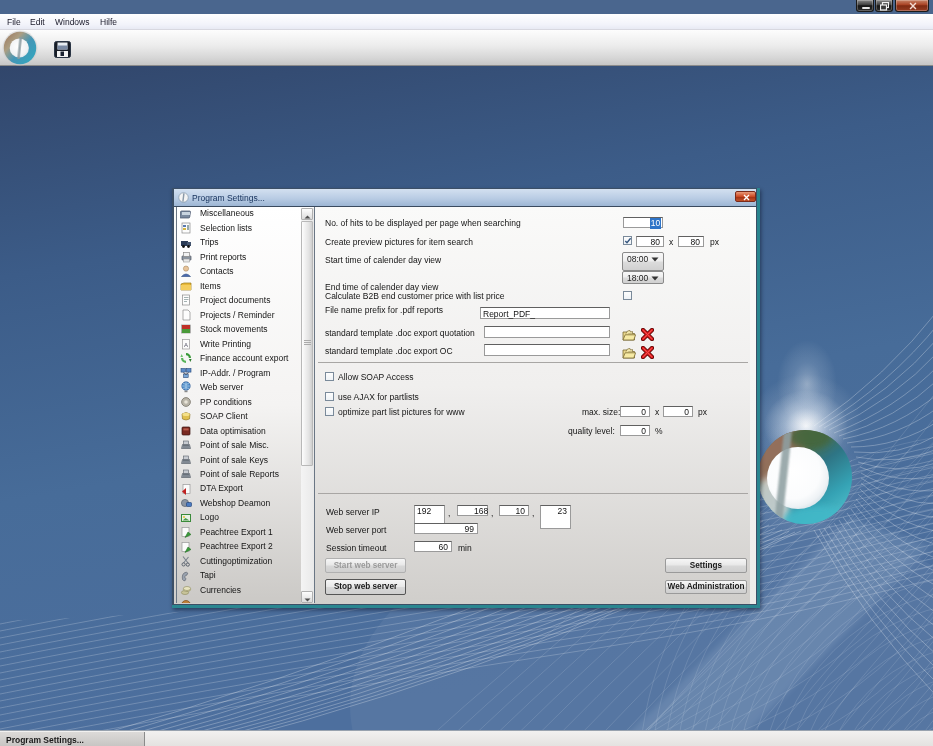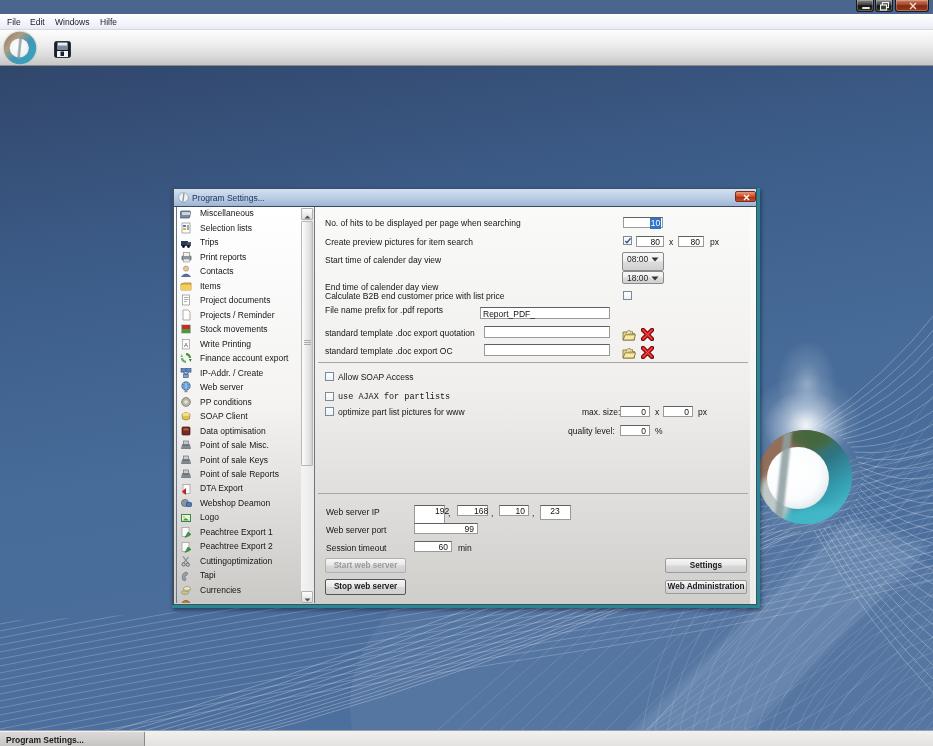--- a/index.html
+++ b/index.html
@@ -372,21 +372,21 @@
         <path d="M9 7 l2.6 0 -1.3 3 z" fill="#2a7a2a"></path>
         <path d="M3 5 l-2.6 0 1.3 -3 z" fill="#6ac06a"></path>
       </svg>
 <div class="li" style="left:23px;top:145.1px">Finance account export</div>
 <svg style="position:absolute;left:3px;top:158.8px" width="12" height="12" viewBox="0 0 12 12">
         <rect x="1" y="1.5" width="4.6" height="3.6" fill="#5a8ac8" stroke="#2a4a7a" stroke-width="0.6"></rect>
         <rect x="6.4" y="1.5" width="4.6" height="3.6" fill="#5a8ac8" stroke="#2a4a7a" stroke-width="0.6"></rect>
         <rect x="3.6" y="7" width="4.6" height="3.6" fill="#7aa8d8" stroke="#2a4a7a" stroke-width="0.6"></rect>
         <path d="M3.3 5.5 L6 7.5 M8.7 5.5 L6 7.5" stroke="#334" stroke-width="0.7" fill="none"></path>
       </svg>
-<div class="li" style="left:23px;top:159.6px">IP-Addr. / Create</div>
+<div class="li" style="left:23px;top:159.6px">IP-Addr. / Program</div>
 <svg style="position:absolute;left:3px;top:173.3px" width="12" height="12" viewBox="0 0 12 12">
         <circle cx="6" cy="5" r="4.2" fill="#4a8ac8" stroke="#1a4a8a" stroke-width="0.6"></circle>
         <path d="M2 5 h8 M6 1 v8 M3 2.5 q3 1.6 6 0 M3 7.5 q3 -1.6 6 0" stroke="#cfe2f4" stroke-width="0.6" fill="none"></path>
         <rect x="4.5" y="9.6" width="3" height="1.6" fill="#888"></rect>
       </svg>
 <div class="li" style="left:23px;top:174.1px">Web server</div>
 <svg style="position:absolute;left:3px;top:187.7px" width="12" height="12" viewBox="0 0 12 12">
         <circle cx="6" cy="6" r="4.4" fill="#b8b4a8" stroke="#6a665a" stroke-width="0.7"></circle>
         <circle cx="6" cy="6" r="1.8" fill="#e8e4d8"></circle>
       </svg>
@@ -526,40 +526,40 @@
       </svg></div>
 <div style="position:absolute;left:641px;top:345px"><svg width="13" height="13" viewBox="0 0 13 13">
         <path d="M2 2 L11 11 M11 2 L2 11" stroke="#5a0808" stroke-width="4.4" stroke-linecap="round"></path>
         <path d="M2 2 L11 11 M11 2 L2 11" stroke="#e02020" stroke-width="2.6" stroke-linecap="round"></path>
         <path d="M2.4 2.4 L10.6 10.6 M10.6 2.4 L2.4 10.6" stroke="#f05050" stroke-width="1" stroke-linecap="round"></path>
       </svg></div>
 <div style="position:absolute;left:318px;top:362px;width:430px;height:1px;background:#a8a6a4"></div>
 <div class="cb" style="left:325px;top:372px"></div>
 <div class="lbl" style="left:338px;top:372px;">Allow SOAP Access</div>
 <div class="cb" style="left:325px;top:392px"></div>
-<div class="lbl" style="left:338px;top:392px;font-family:Liberation Mono, monospace;">use AJAX for partlists</div>
+<div class="lbl" style="left:338px;top:392px;">use AJAX for partlists</div>
 <div class="cb" style="left:325px;top:407px"></div>
 <div class="lbl" style="left:338px;top:407px;">optimize part list pictures for www</div>
 <div class="lbl" style="left:582px;top:407px;">max. size:</div>
 <div class="fld" style="left:620px;top:406px;width:30px;height:11px;text-align:right;padding-right:3px;padding-left:2px;line-height:11px">0</div>
 <div class="lbl" style="left:655px;top:407px;">x</div>
 <div class="fld" style="left:663px;top:406px;width:30px;height:11px;text-align:right;padding-right:3px;padding-left:2px;line-height:11px">0</div>
 <div class="lbl" style="left:698px;top:407px;">px</div>
 <div class="lbl" style="left:568px;top:426px;">quality level:</div>
 <div class="fld" style="left:620px;top:425px;width:30px;height:11px;text-align:right;padding-right:3px;padding-left:2px;line-height:11px">0</div>
 <div class="lbl" style="left:655px;top:426px;">%</div>
 <div style="position:absolute;left:318px;top:493px;width:430px;height:1px;background:#a8a6a4"></div>
 <div class="lbl" style="left:326px;top:507px;">Web server IP</div>
-<div class="fld" style="left:414px;top:505px;width:31px;height:27px;text-align:left;padding-right:3px;padding-left:20px;line-height:11px">192</div>
+<div class="fld" style="left:414px;top:505px;width:31px;height:27px;text-align:left;padding-right:3px;padding-left:2px;line-height:11px">192</div>
 <div class="lbl" style="left:448px;top:508px;">,</div>
 <div class="fld" style="left:457px;top:505px;width:31px;height:11px;text-align:right;padding-right:3px;padding-left:16px;line-height:11px">168</div>
 <div class="lbl" style="left:491px;top:508px;">,</div>
 <div class="fld" style="left:499px;top:505px;width:30px;height:11px;text-align:right;padding-right:3px;padding-left:2px;line-height:11px">10</div>
 <div class="lbl" style="left:532px;top:508px;">,</div>
-<div class="fld" style="left:540px;top:505px;width:31px;height:15px;text-align:center;padding-right:3px;padding-left:2px;line-height:11px">23</div>
+<div class="fld" style="left:540px;top:505px;width:31px;height:24px;text-align:right;padding-right:3px;padding-left:2px;line-height:11px">23</div>
 <div class="lbl" style="left:326px;top:525px;">Web server port</div>
 <div class="fld" style="left:414px;top:523px;width:64px;height:11px;text-align:right;padding-right:3px;padding-left:2px;line-height:11px">99</div>
 <div class="lbl" style="left:326px;top:543px;">Session timeout</div>
 <div class="fld" style="left:414px;top:541px;width:38px;height:11px;text-align:right;padding-right:3px;padding-left:2px;line-height:11px">60</div>
 <div class="lbl" style="left:458px;top:543px;">min</div>
 <div class="btn dis" style="left:325px;top:558px;width:81px;height:15px;line-height:13px">Start web server</div>
 <div class="btn focus" style="left:325px;top:579px;width:81px;height:16px;line-height:14px">Stop web server</div>
 <div class="btn" style="left:665px;top:558px;width:82px;height:15px;line-height:13px">Settings</div>
 <div class="btn" style="left:665px;top:580px;width:82px;height:14px;line-height:12px">Web Administration</div>
 </div>

